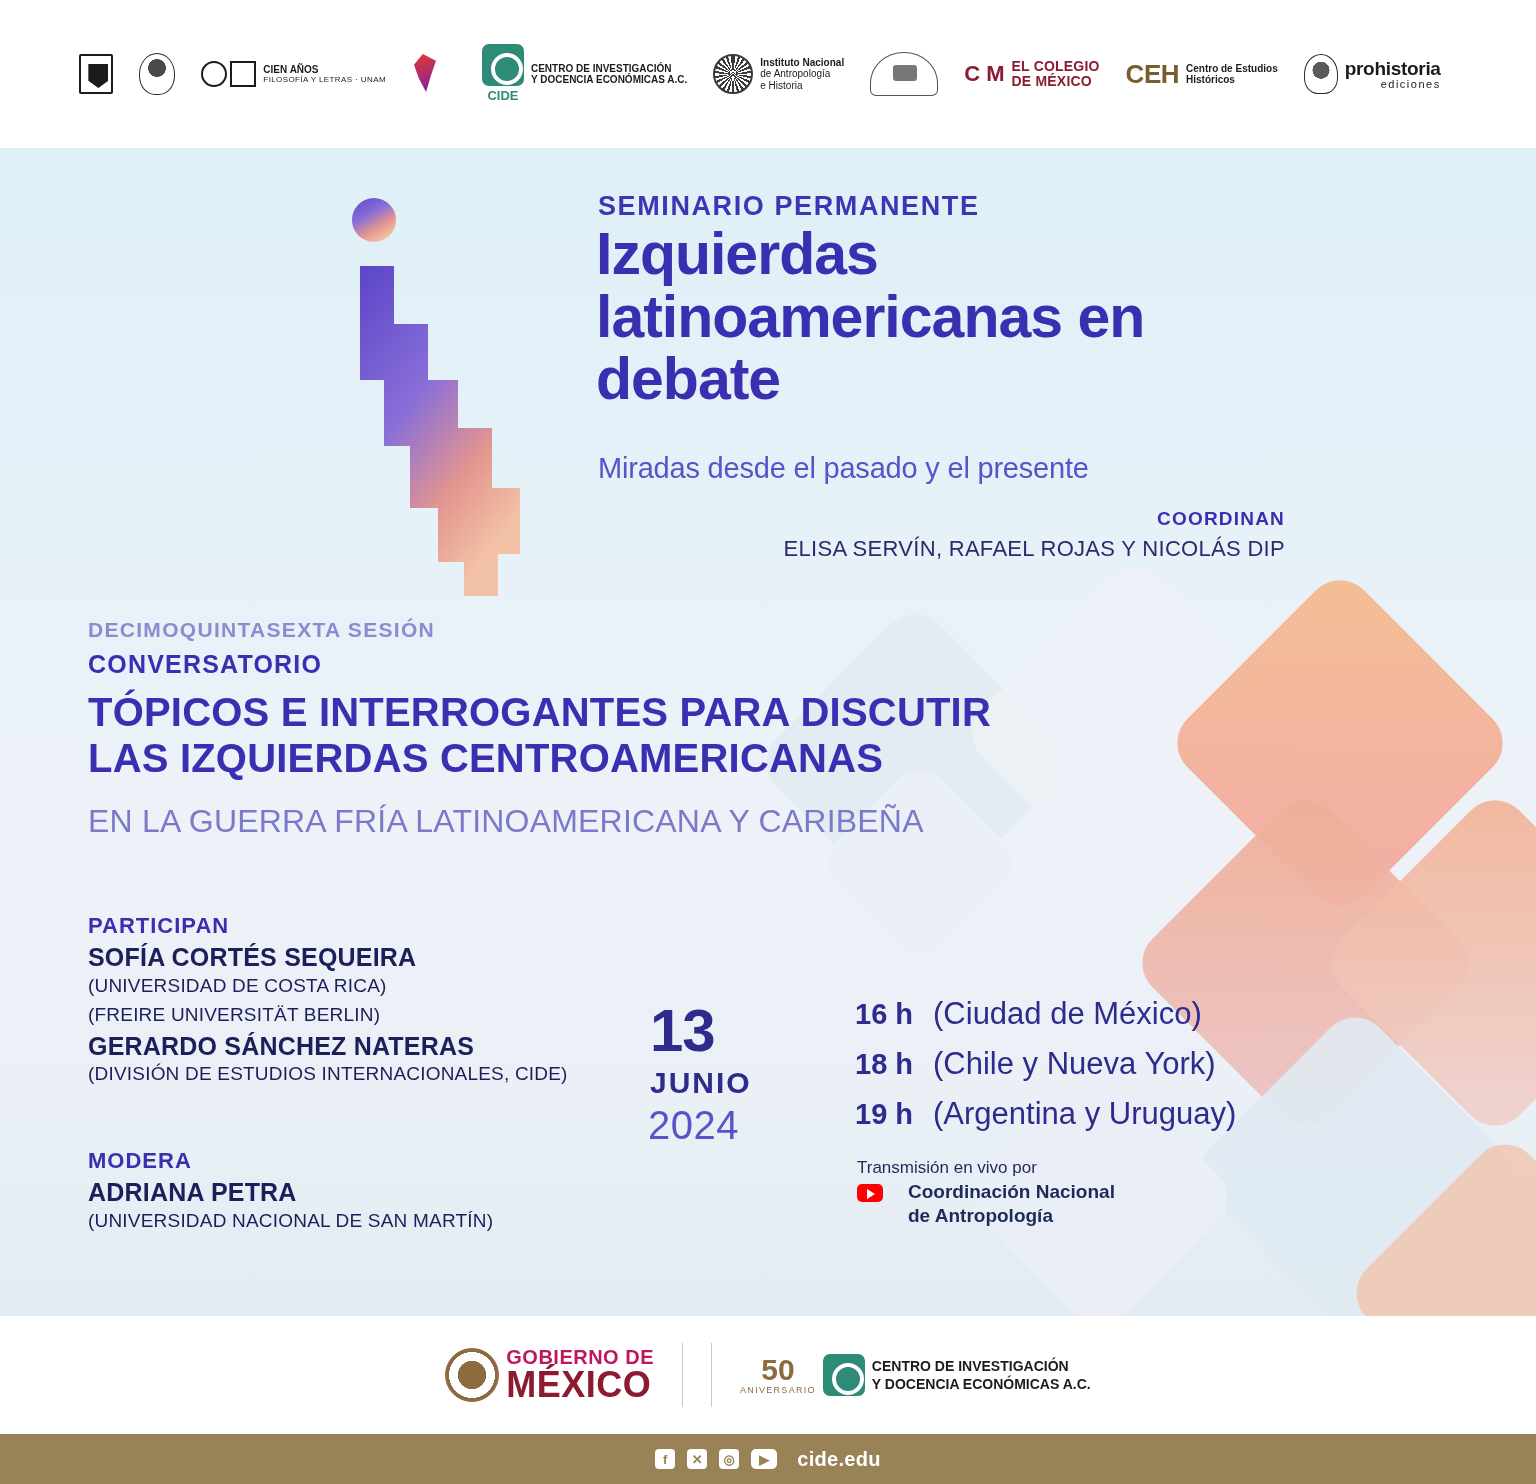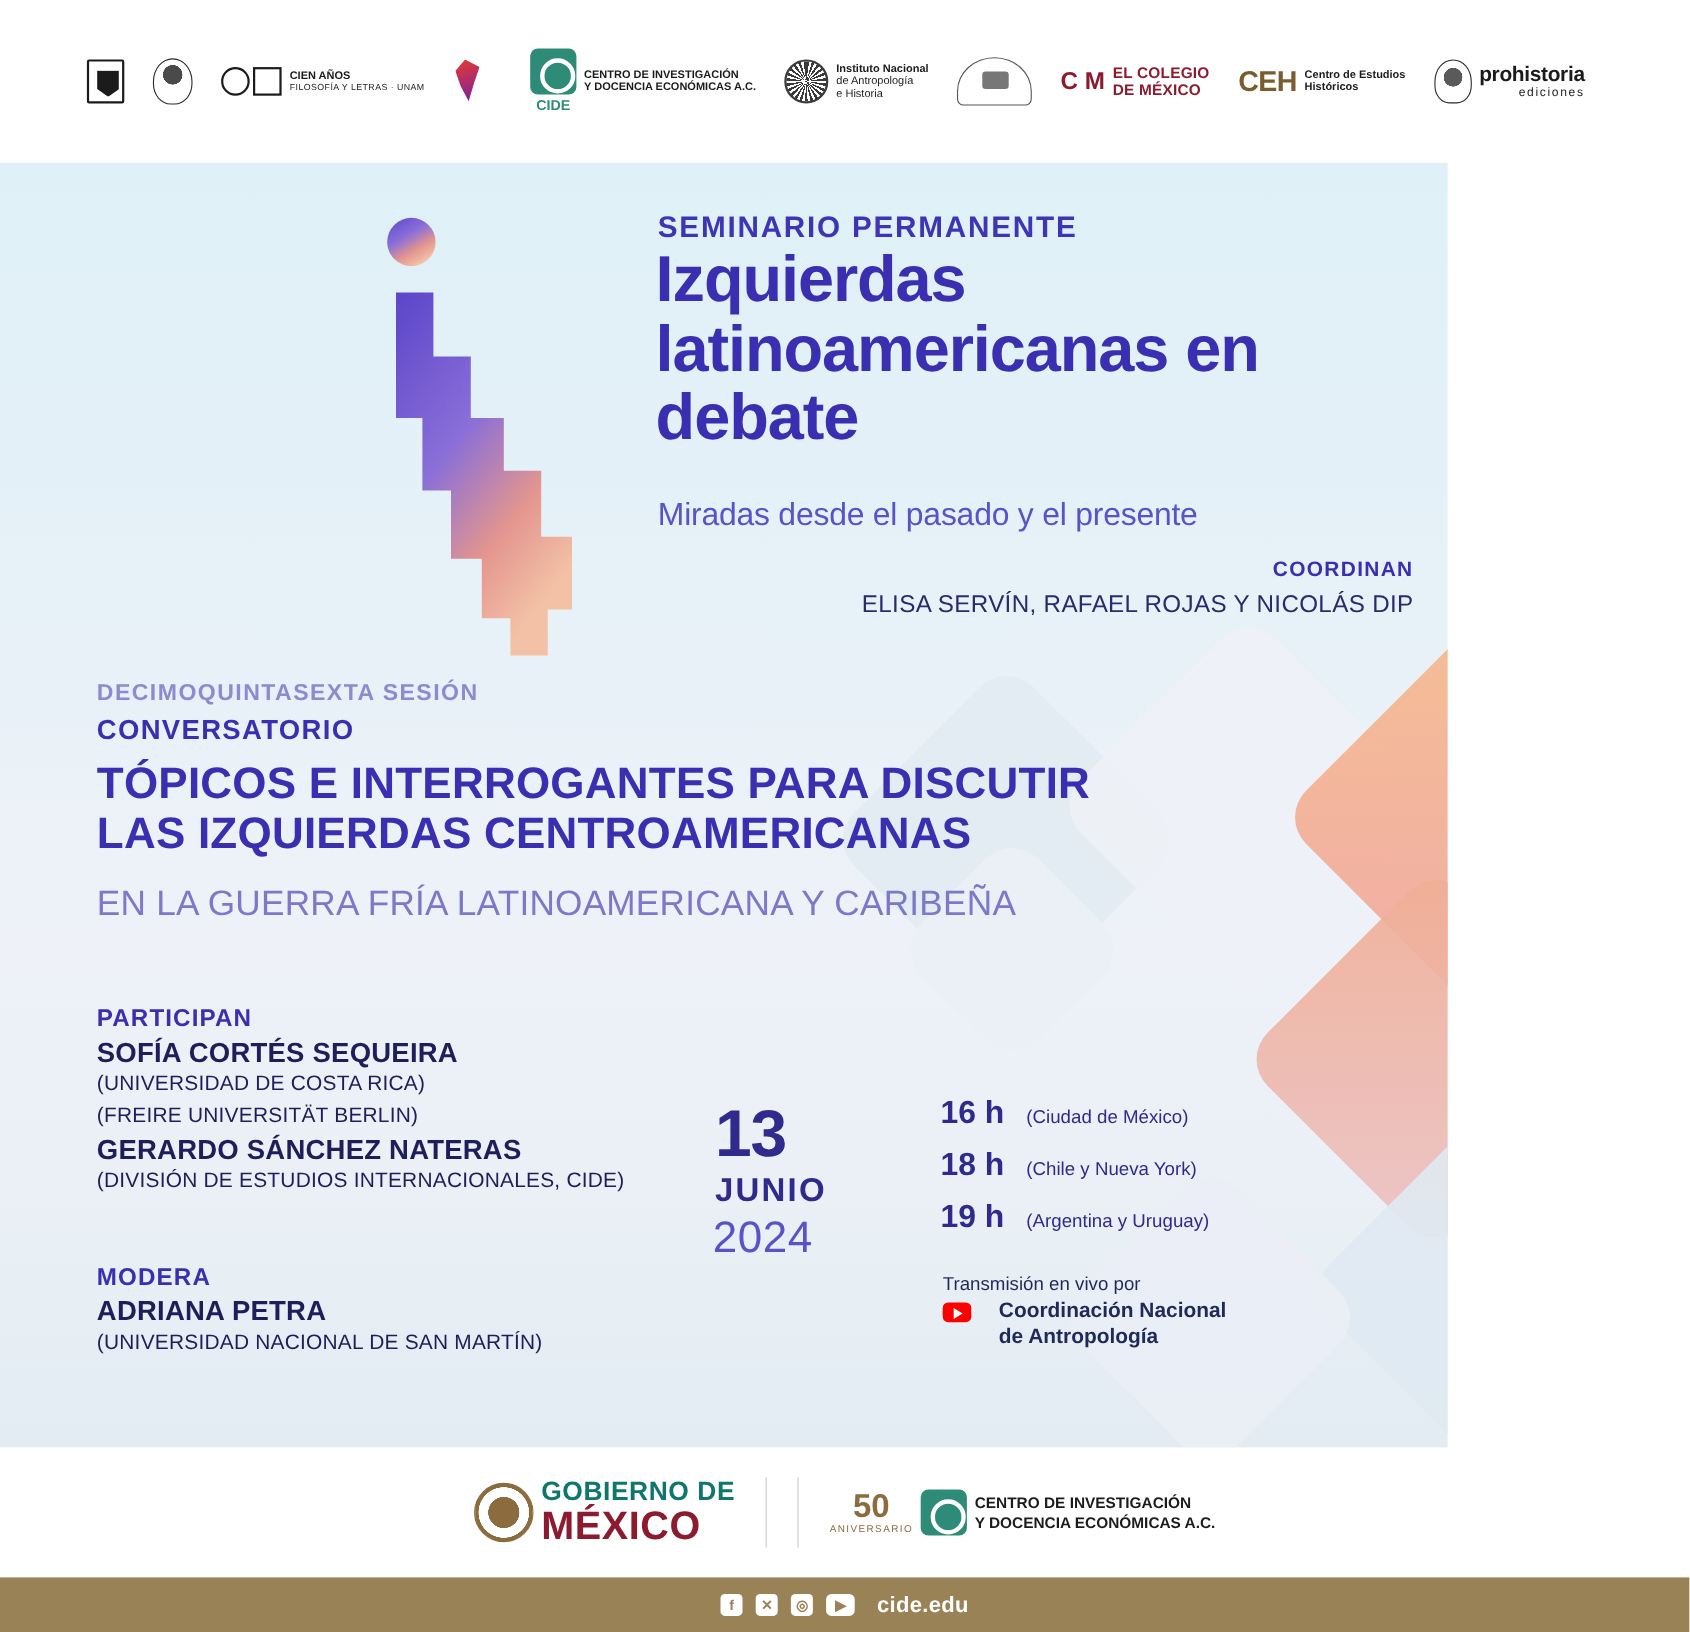--- a/index.html
+++ b/index.html
@@ -118,21 +118,21 @@
     background: radial-gradient(circle at 50% 40%, #5a5a5a 0 30%, #ffffff 31%);
     border: 1.5px solid #2b2b2b;
   }
   .prohist-text { font-size: 19px; font-weight: 700; color: #1b1b1b; letter-spacing: -.3px; line-height: 1; }
   .prohist-sub { font-size: 11px; color: #1b1b1b; letter-spacing: 1.5px; text-align: right; }
 
   
   .body-area {
     position: absolute;
     top: 148px; left: 0;
-    width: 1316px; height: 1168px;
+    width: 1536px; height: 1168px;
     background: linear-gradient(180deg, #dff0f7 0%, #e7f1f8 35%, #eef2f8 60%, #eaf0f6 80%, #e3ecf3 100%);
     overflow: hidden;
   }
   
   .sq-dec {
     position: absolute;
     border-radius: 34px;
     transform: rotate(45deg);
     opacity: .92;
   }
@@ -211,21 +211,21 @@
   }
   .date-year {
     position: absolute; left: 648px; top: 955px;
     font-size: 40px; font-weight: 400; color: #5a52c9; letter-spacing: .5px;
   }
 
   
   .times { position: absolute; left: 855px; top: 848px; }
   .time-row { display: flex; align-items: baseline; gap: 20px; margin-bottom: 14px; }
   .time-h { font-size: 29px; font-weight: 800; color: #2f2a8c; }
-  .time-place { font-size: 17px; font-weight: 500; color: #2f2a8c; }
+  .time-place { font-size: 31px; font-weight: 500; color: #2f2a8c; }
 
   .stream-label {
     position: absolute; left: 857px; top: 1010px;
     font-size: 17px; color: #1e2a5a;
   }
   .stream-channel {
     position: absolute; left: 857px; top: 1032px;
     display: flex; align-items: flex-start; gap: 25px;
   }
   .yt {
@@ -244,21 +244,21 @@
     width: 1536px; height: 118px;
     background: #ffffff;
     display: flex; align-items: center; justify-content: center; gap: 28px;
   }
   .gob-eagle {
     width: 54px; height: 54px; border-radius: 50%;
     background: radial-gradient(circle at 50% 50%, #8c6b3f 0 38%, #ffffff 39% 62%, #8c6b3f 63%);
     border: 1.5px solid #8c6b3f;
   }
   .gob-text { line-height: 1.0; color: #8c1b2f; }
-  .gob-1 { font-size: 24px; font-weight: 700; letter-spacing: .5px; color: #0f766e;}
+  .gob-1 { font-size: 20px; font-weight: 700; letter-spacing: .5px; color: #be185d;}
   .gob-2 { font-size: 36px; font-weight: 800; letter-spacing: .5px; color: #8c1b2f;}
   .vrule { width: 1px; height: 64px; background: #c9c9c9; }
   .conah-dots {
     width: 60px; height: 60px; border-radius: 50%;
     background:
       radial-gradient(circle at 30% 30%, #1b2a6b 0 10%, transparent 11%),
       radial-gradient(circle at 70% 30%, #1b2a6b 0 10%, transparent 11%),
       radial-gradient(circle at 30% 70%, #1b2a6b 0 10%, transparent 11%),
       radial-gradient(circle at 70% 70%, #1b2a6b 0 10%, transparent 11%),
       radial-gradient(circle at 50% 50%, #1b2a6b 0 14%, transparent 15%),

